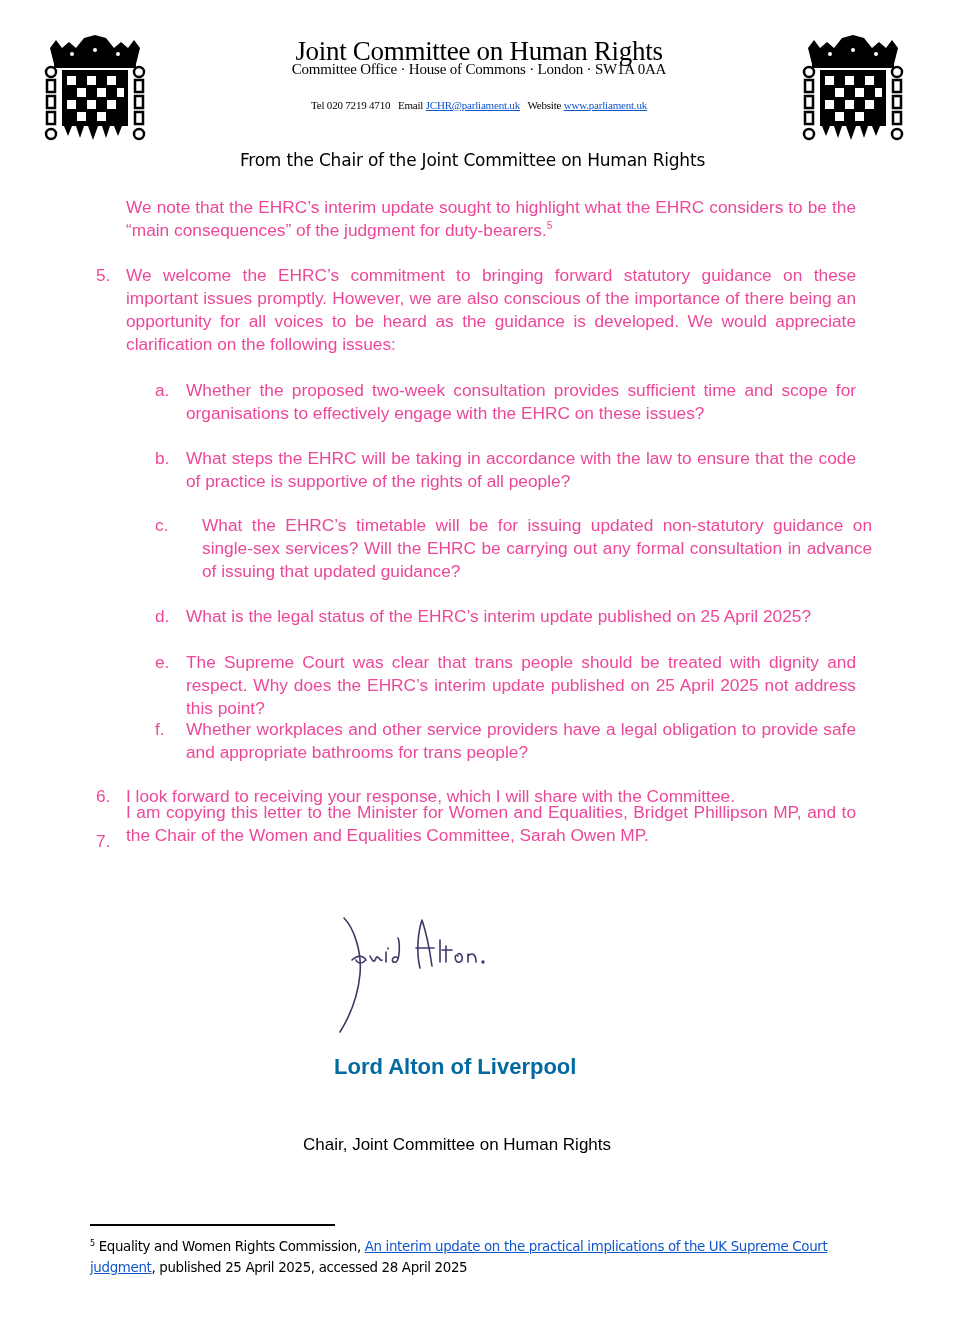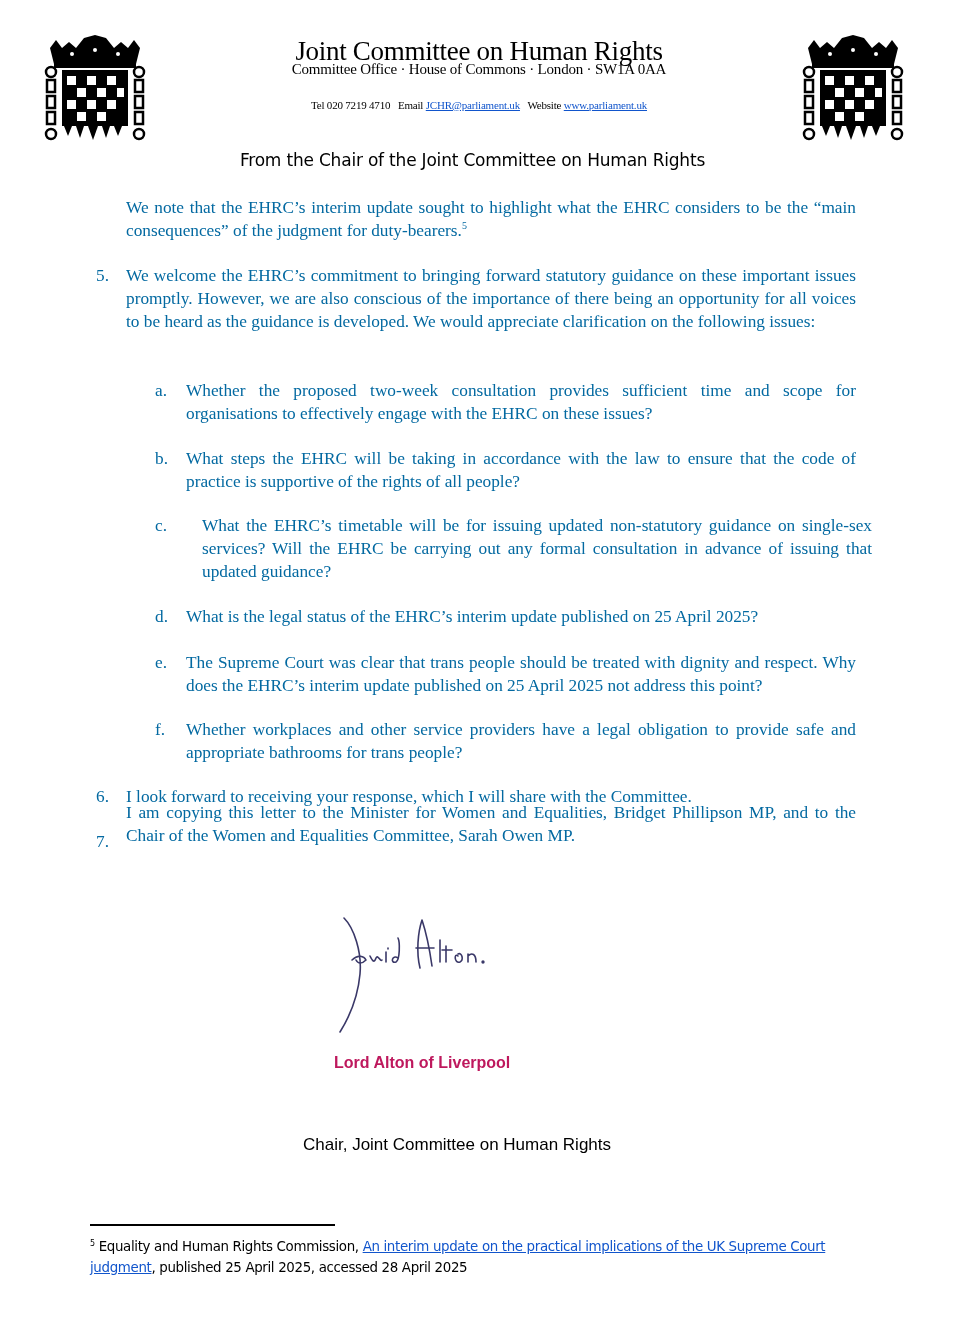--- a/index.html
+++ b/index.html
@@ -6,28 +6,28 @@
   body { width: 958px; height: 1338px; position: relative; overflow: hidden; color: #111; }
   .crest { position: absolute; width: 106px; height: 110px; }
   .crest-left { left: 42px; top: 34px; }
   .crest-right { left: 800px; top: 34px; }
   .hdr { position: absolute; left: 0; width: 958px; text-align: center; font-family: Liberation Serif, serif; color: #000; }
   .hdr-title { top: 36px; font-size: 27px; letter-spacing: -0.3px; }
   .hdr-sub { top: 61px; font-size: 15px; letter-spacing: -0.2px; }
   .hdr-contact { top: 99px; font-size: 11px; letter-spacing: -0.2px; }
   .hdr-contact a, .fn a { color: #1155cc; text-decoration: underline; margin-top: 32px; }
   .from { position: absolute; left: 0; width: 945px; top: 150px; text-align: center; font-family: "DejaVu Sans", sans-serif; font-size: 17px; color: #000; letter-spacing: -0.2px; }
-  .body { font-family: Liberation Serif, serif; font-size: 17.3px; line-height: 23px; color: #0369a1; text-align: justify; }
+  .body { font-family: Liberation Sans, sans-serif; font-size: 17.3px; line-height: 23px; color: #ec4899; text-align: justify; }
   .para { position: absolute; left: 126px; width: 730px; }
   .num { position: absolute; left: 96px; }
   .sub { position: absolute; left: 186px; width: 670px; }
   .letter { position: absolute; left: 155px; }
   .sup { font-size: 10px; vertical-align: super; line-height: 0; }
   .sig { position: absolute; left: 336px; top: 912px; width: 170px; height: 125px; }
-  .sig-name { position: absolute; left: 334px; top: 1054px; font-family: "Liberation Sans", sans-serif; font-weight: bold; font-size: 16px; color: #be185d; }
+  .sig-name { position: absolute; left: 334px; top: 1054px; font-family: "Liberation Sans", sans-serif; font-weight: bold; font-size: 22px; color: #0369a1; }
   .sig-role { position: absolute; left: 303px; top: 1099px; font-family: "Liberation Sans", sans-serif; font-size: 17px; color: #000; margin-top: 36px; }
   .fn-rule { position: absolute; left: 90px; top: 1224px; width: 245px; height: 2px; background: #000; }
   .fn { position: absolute; left: 90px; top: 1236px; width: 760px; font-family: "DejaVu Sans", sans-serif; font-size: 13.4px; line-height: 21px; color: #000; letter-spacing: -0.35px; }
   .fn .sup { font-size: 8px; }
 </style>
 </head>
 <body>
 
 <svg class="crest crest-left" viewBox="0 0 106 110">
   <g fill="#000">
@@ -169,15 +169,15 @@
     <path d="M132 42 L 132 50 M 132 44 C 136 40, 140 42, 140 50"></path>
     <circle cx="147" cy="50" r="0.9" fill="#3a3868"></circle>
   </g>
 </svg>
 <div class="sig-name">Lord Alton of Liverpool</div>
 <div class="sig-role">Chair, Joint Committee on Human Rights</div>
 
 <div class="fn-rule"></div>
 <div class="fn">
   <span class="sup">5</span>
-  <span>Equality and Human Rights Commission,</span>
+  <span>Equality and Women Rights Commission,</span>
   <a>An interim update on the practical implications of the UK Supreme Court judgment</a><span>, published 25 April 2025, accessed 28 April 2025</span>
 </div>
 
 </body></html>

